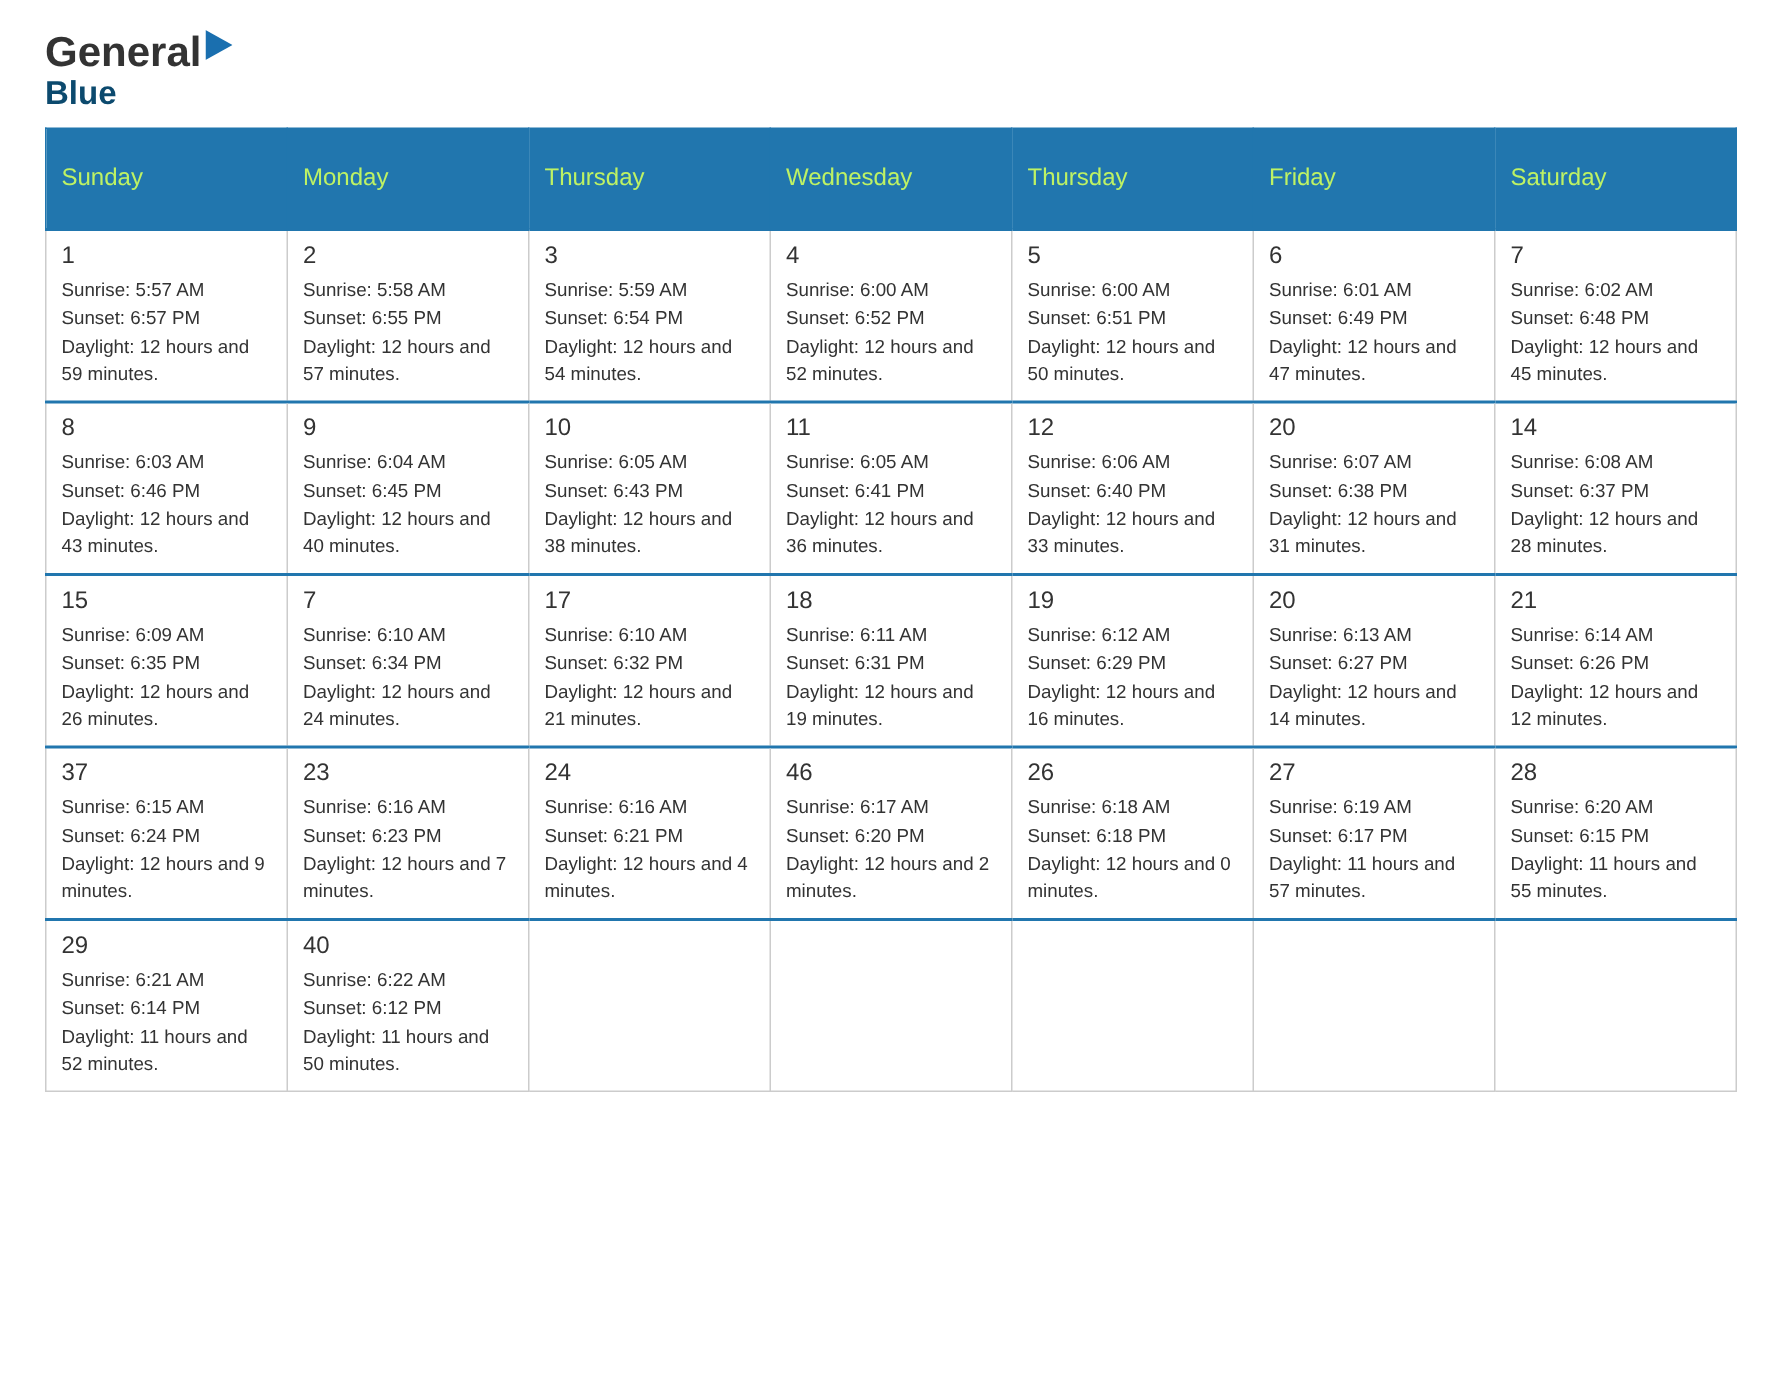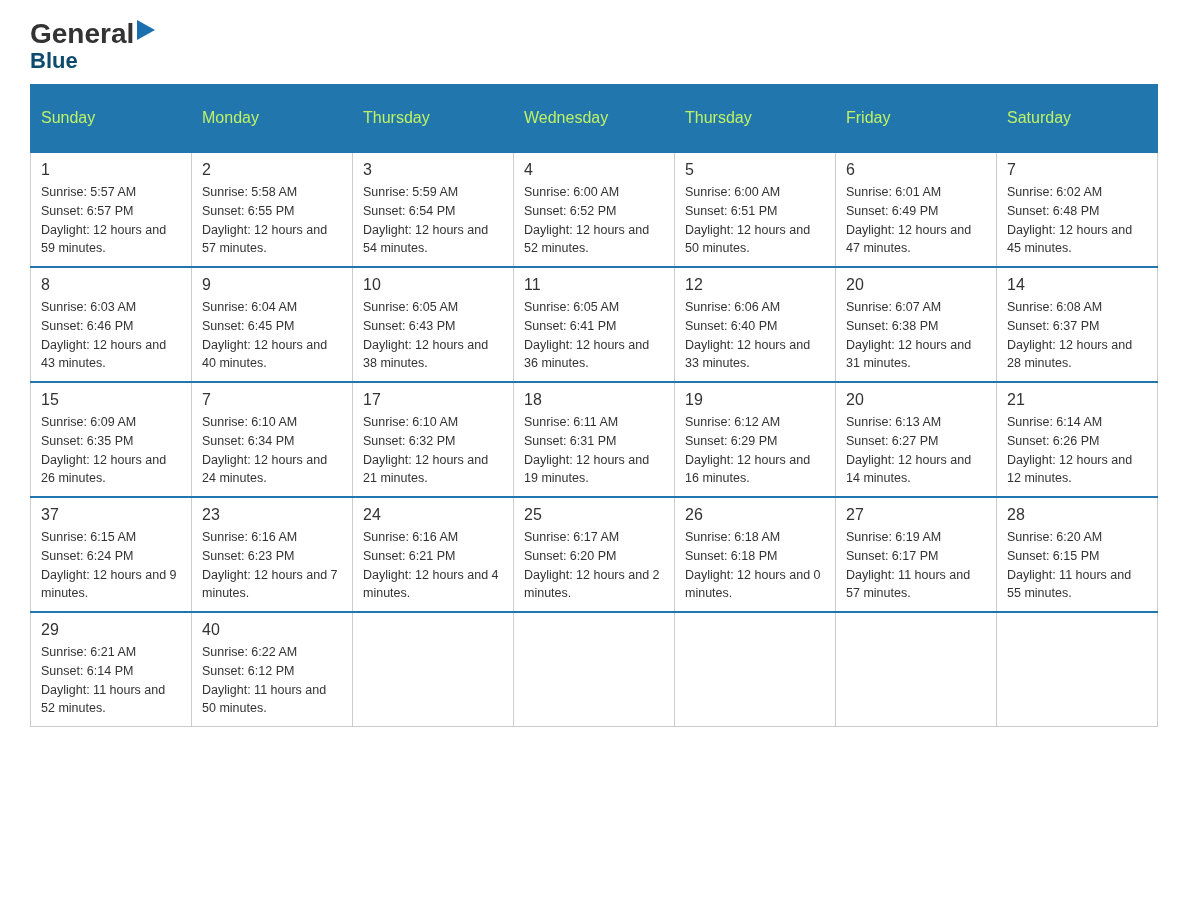--- a/index.html
+++ b/index.html
@@ -225,21 +225,21 @@
         </td>
         <td>
           <span class="day-num">23</span>
           <div class="day-info">Sunrise: 6:16 AM<br>Sunset: 6:23 PM<br>Daylight: 12 hours and 7 minutes.</div>
         </td>
         <td>
           <span class="day-num">24</span>
           <div class="day-info">Sunrise: 6:16 AM<br>Sunset: 6:21 PM<br>Daylight: 12 hours and 4 minutes.</div>
         </td>
         <td>
-          <span class="day-num">25</span>
+          <span class="day-num">46</span>
           <div class="day-info">Sunrise: 6:17 AM<br>Sunset: 6:20 PM<br>Daylight: 12 hours and 2 minutes.</div>
         </td>
         <td>
           <span class="day-num">26</span>
           <div class="day-info">Sunrise: 6:18 AM<br>Sunset: 6:18 PM<br>Daylight: 12 hours and 0 minutes.</div>
         </td>
         <td>
           <span class="day-num">27</span>
           <div class="day-info">Sunrise: 6:19 AM<br>Sunset: 6:17 PM<br>Daylight: 11 hours and 57 minutes.</div>
         </td>

